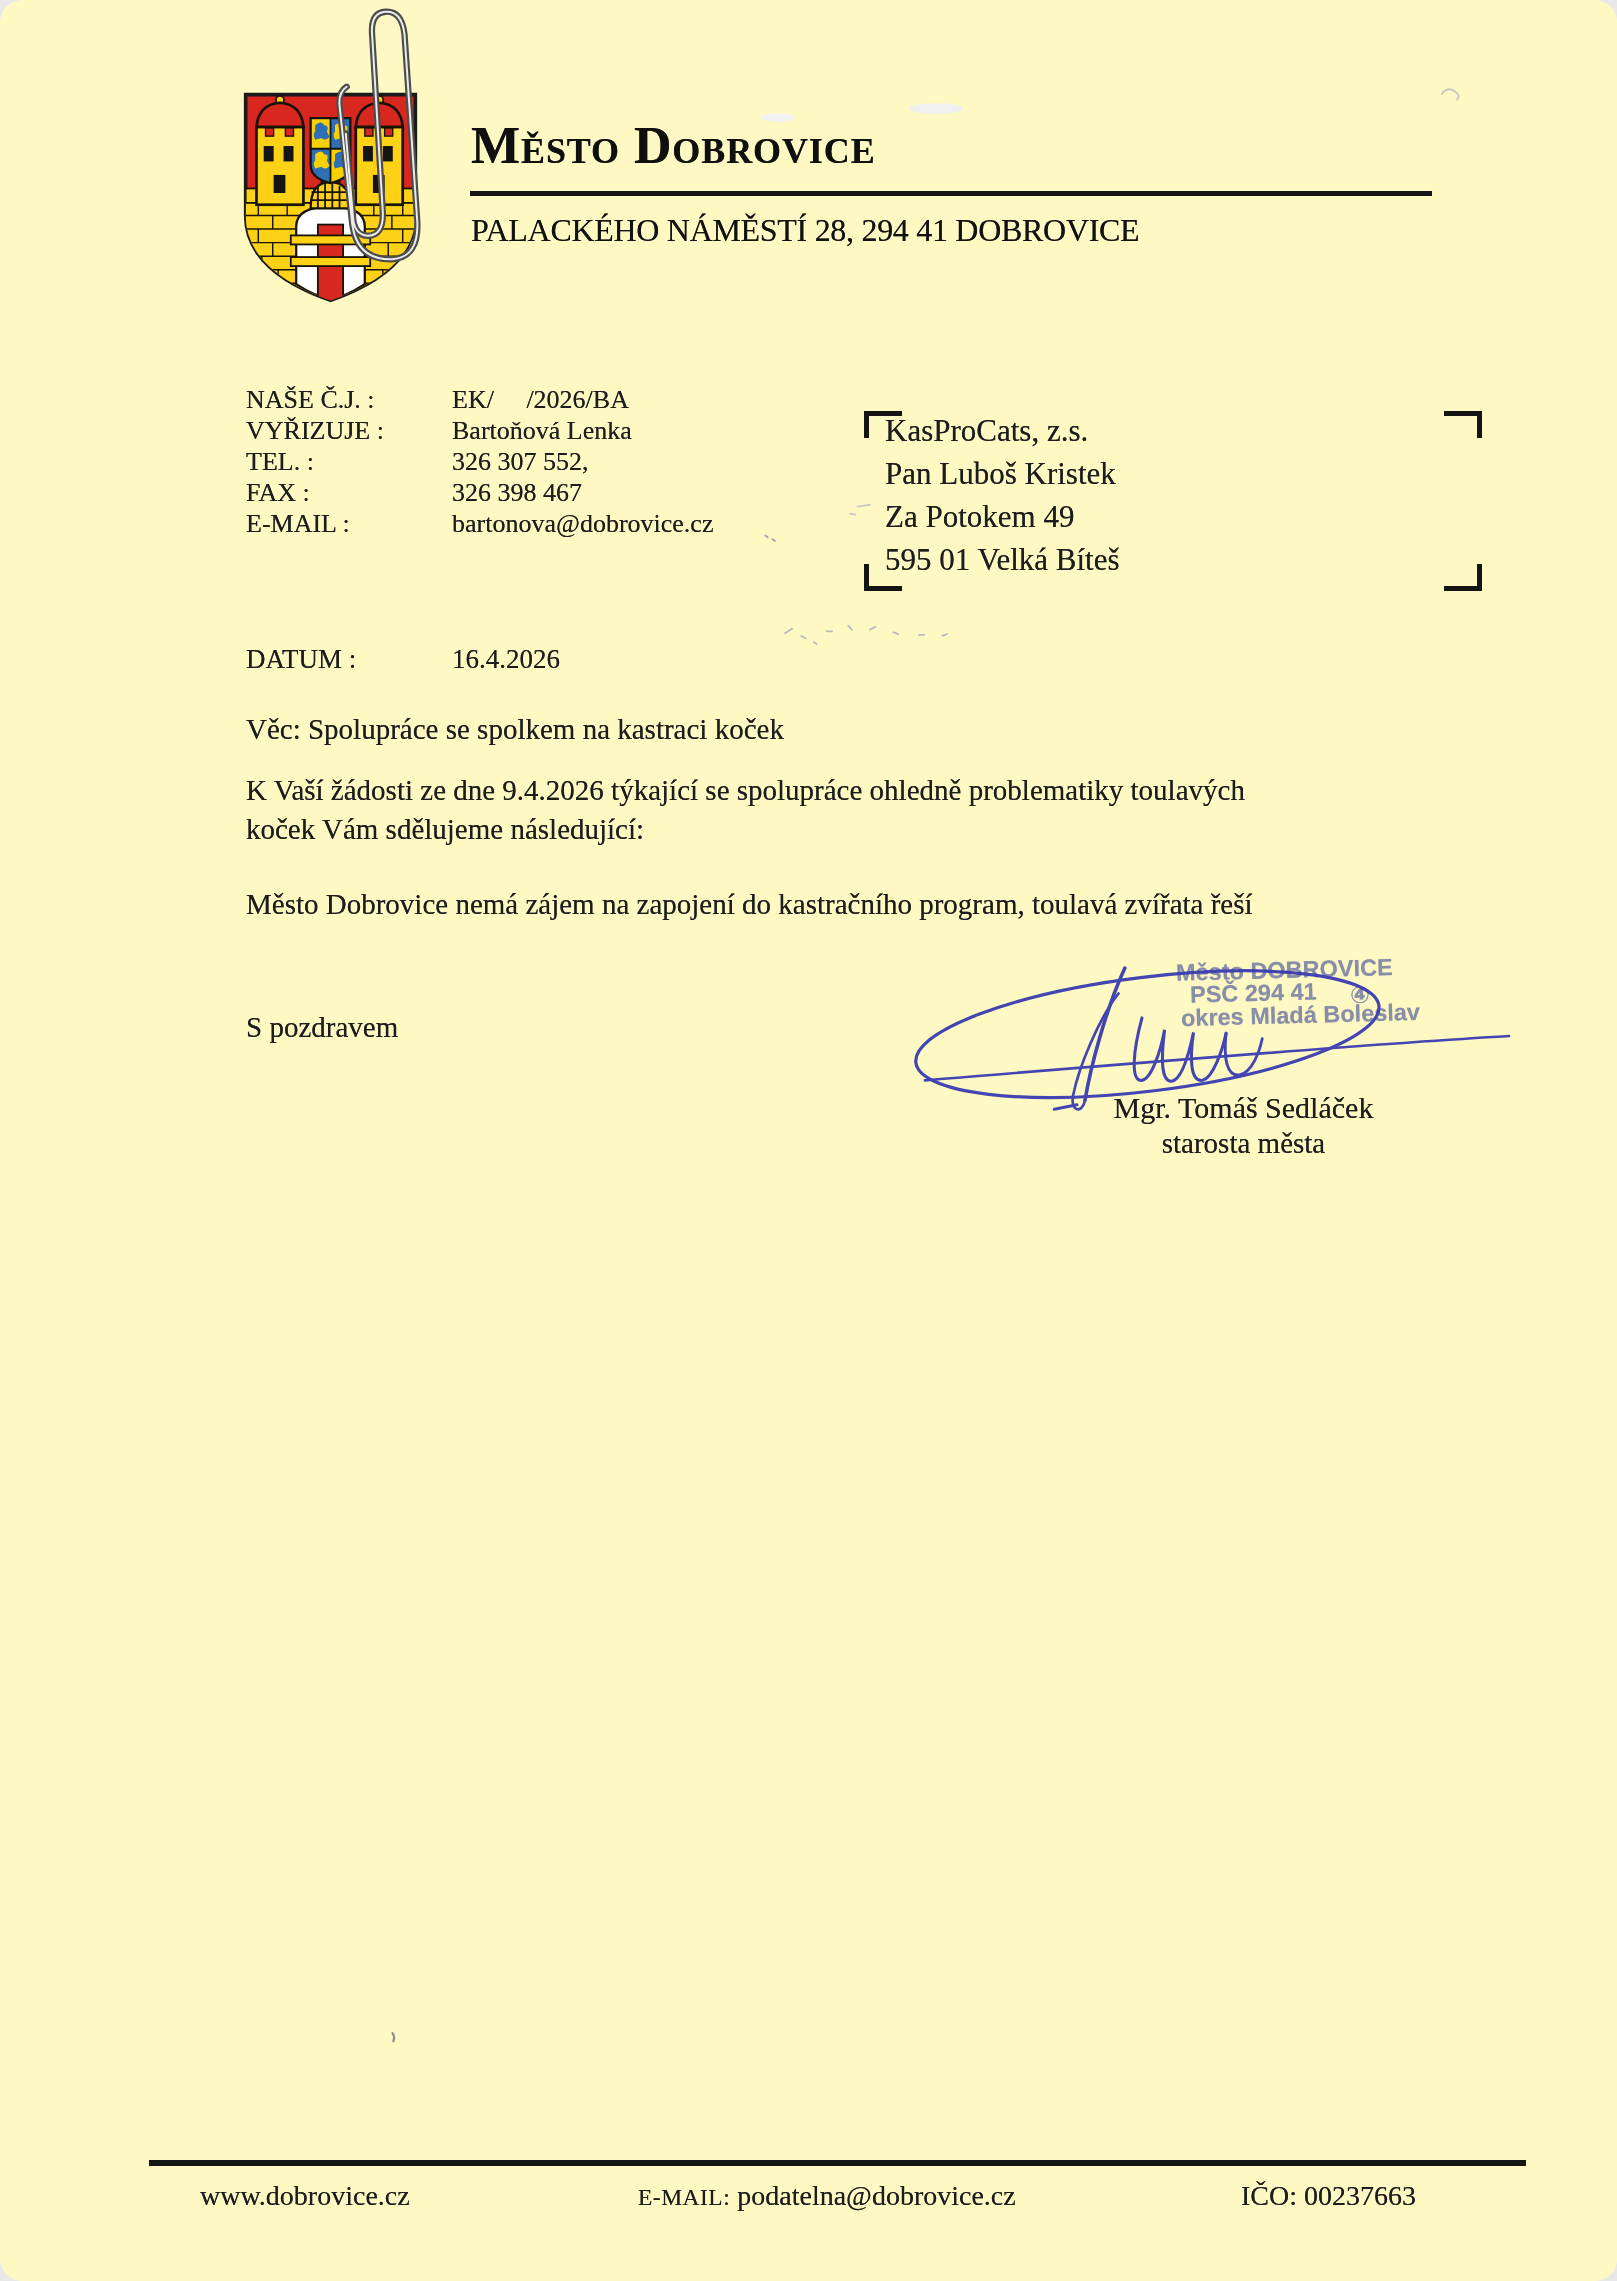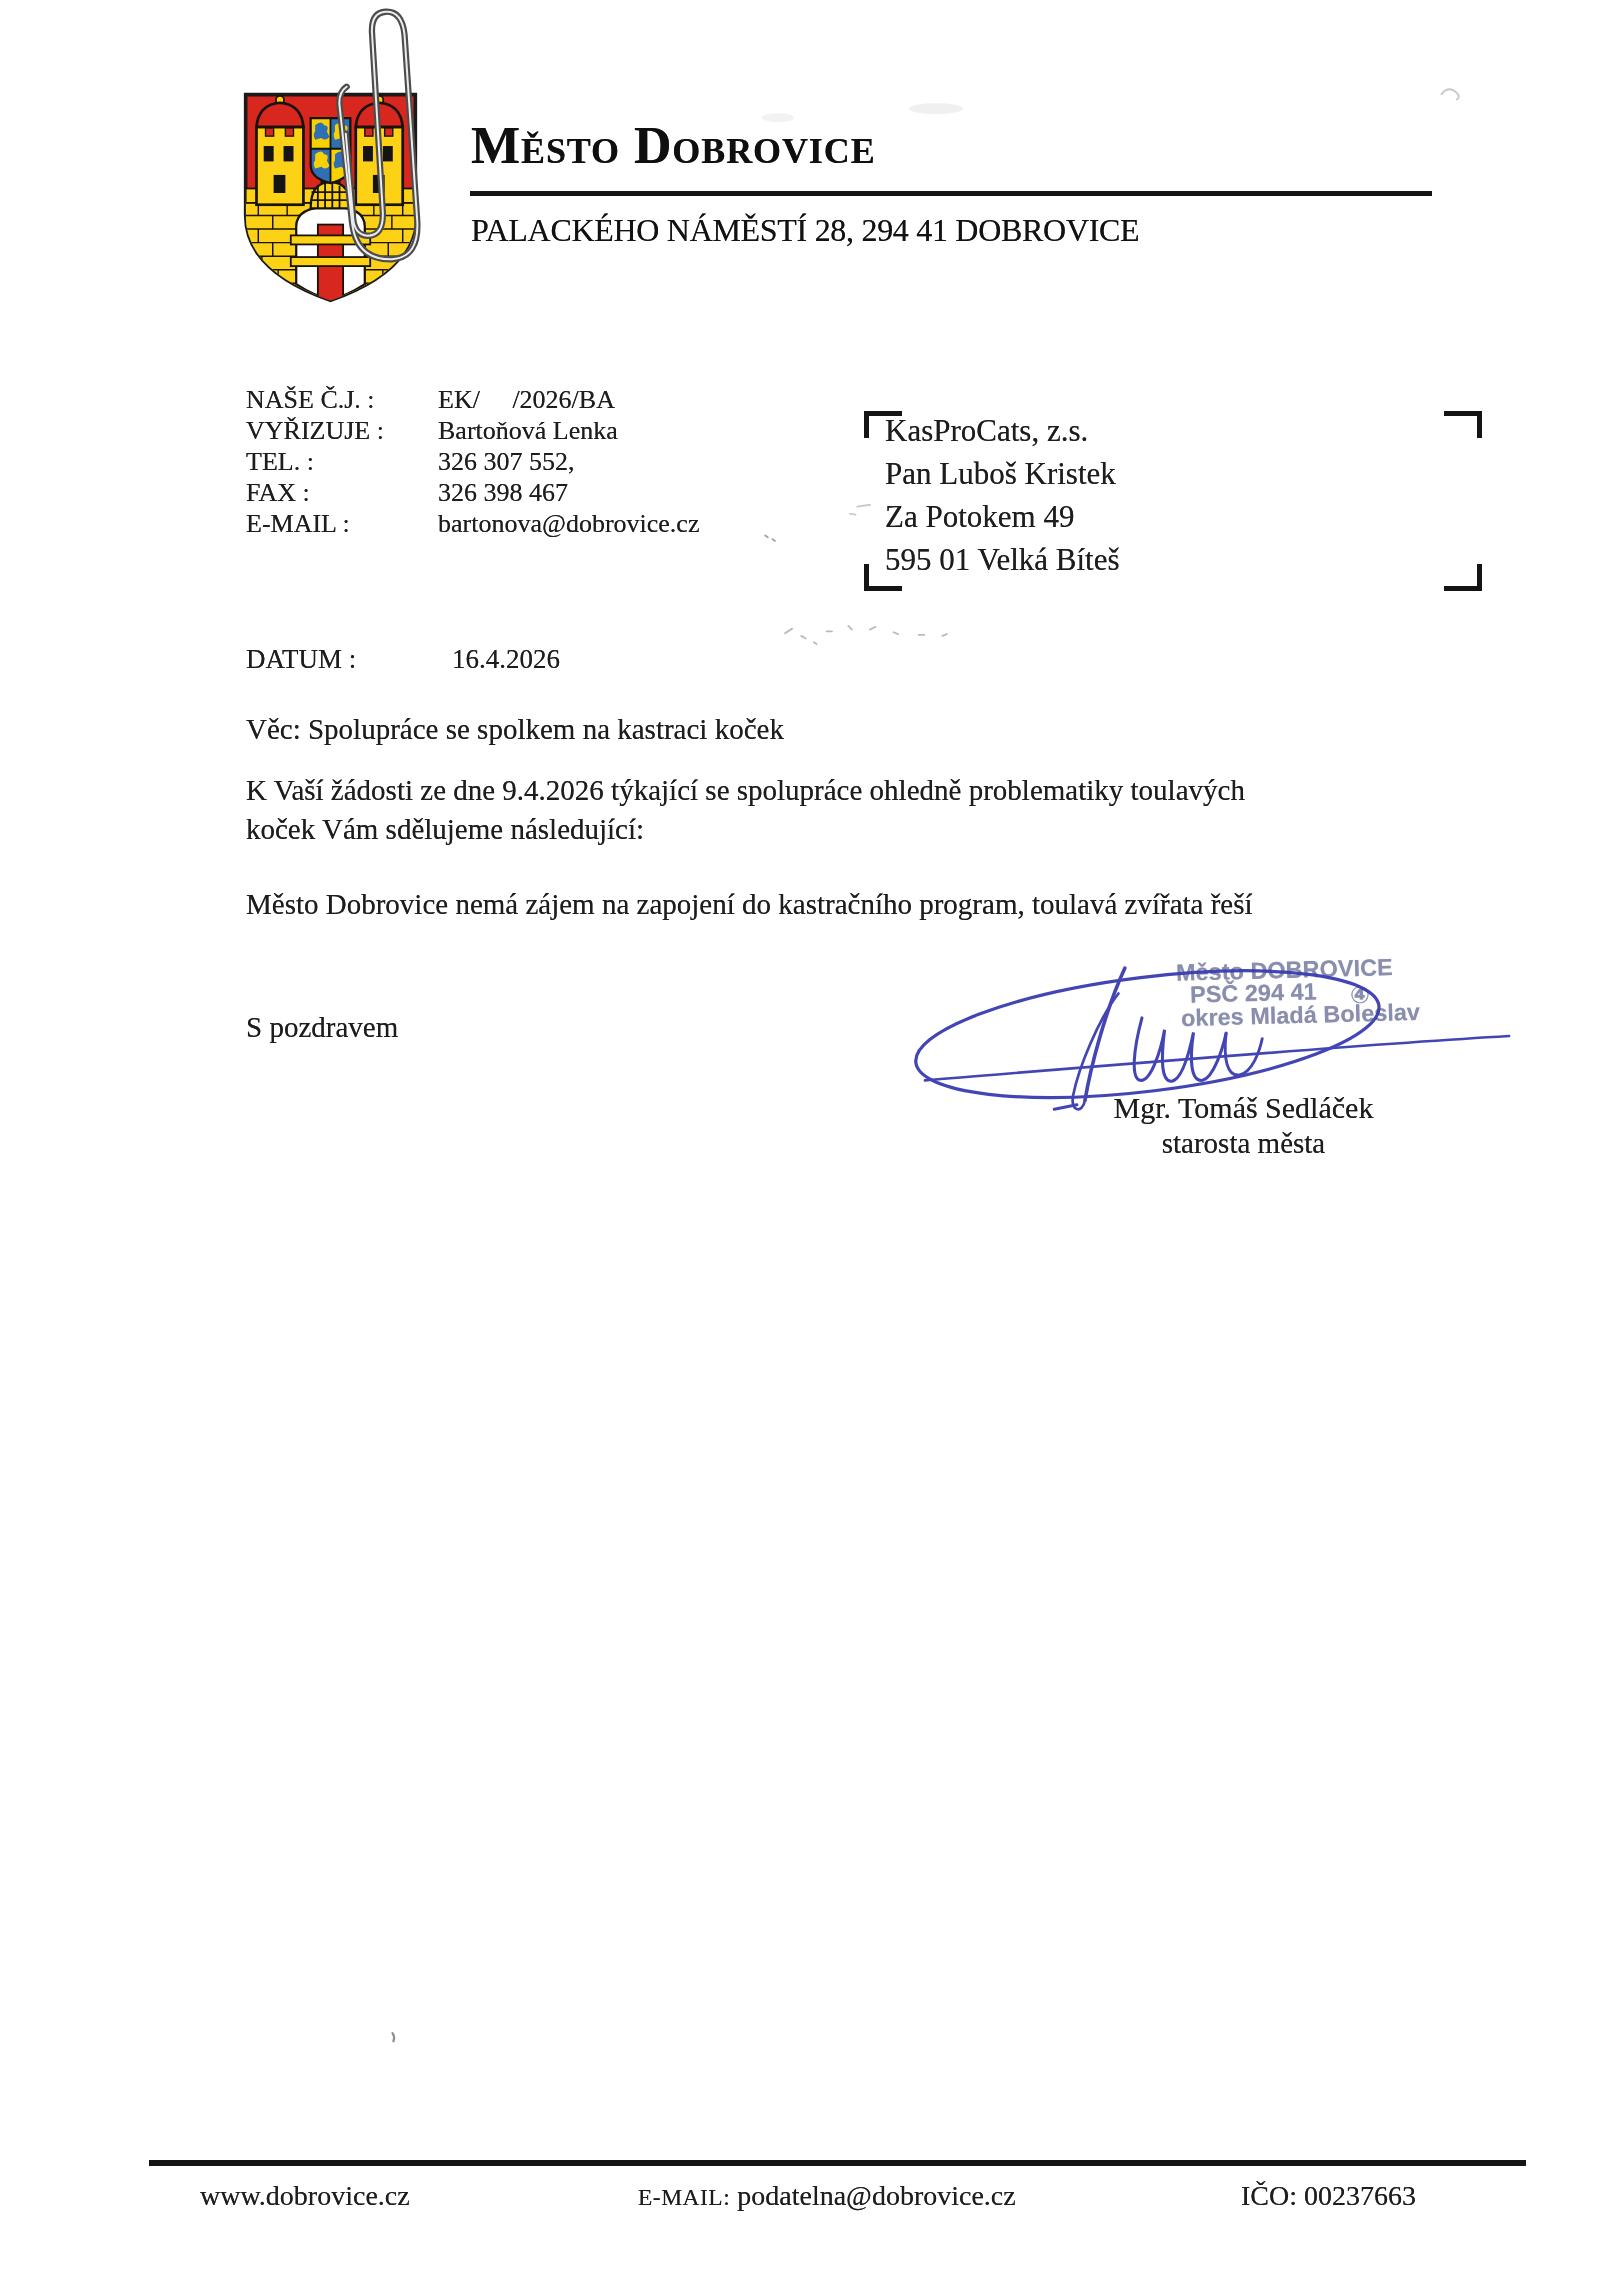--- a/index.html
+++ b/index.html
@@ -1,22 +1,23 @@
 <!DOCTYPE html>
 <html style="font-size:14.5px"><head>
 <meta charset="utf-8">
 <style>
   html,body{margin:0;padding:0;background:#e8e8e8;}
   .page{
     position:relative;
     width:1617px;height:2281px;
-    background:#ffffff;
+    background:#fef9c3;
     overflow:hidden;
     font-family:"Liberation Serif","DejaVu Serif",serif;
     color:#1d1d1d;
+    border-radius:22px;
   }
   .abs{position:absolute;}
   .txt{text-shadow:0 0 0.5px rgba(25,25,25,.75); white-space:nowrap;}
 
   
   .org-title{
     left:471px;top:116px;
     font-size:52px;font-weight:bold;
     font-variant:small-caps;
     letter-spacing:0.9px;color:#0f0f0f;
@@ -24,21 +25,21 @@
   .org-underline{left:470px;top:191px;width:962px;height:4.5px;background:#151515;}
   .org-address{
     left:471px;top:212px;
     font-size:32px;letter-spacing:-0.3px;color:#121212;
   }
 
   
   .ref-block{left:246px;top:385px;font-size:26px;}
   .ref-row{position:relative;height:31px;}
   .ref-label{position:absolute;left:0;}
-  .ref-value{position:absolute;left:192px;white-space:pre;}
+  .ref-value{position:absolute;left:206px;white-space:pre;}
 
   
   .recipient{left:885px;top:409px;font-size:31px;line-height:43px;}
   .bracket{width:33px;height:22px;}
   .br-tl{left:864px;top:411px;border-top:5.4px solid #141414;border-left:5.4px solid #141414;}
   .br-tr{left:1444px;top:411px;border-top:5.4px solid #141414;border-right:5.4px solid #141414;}
   .br-bl{left:864px;top:564px;border-bottom:5.4px solid #141414;border-left:5.4px solid #141414;}
   .br-br{left:1444px;top:564px;border-bottom:5.4px solid #141414;border-right:5.4px solid #141414;}
 
   

